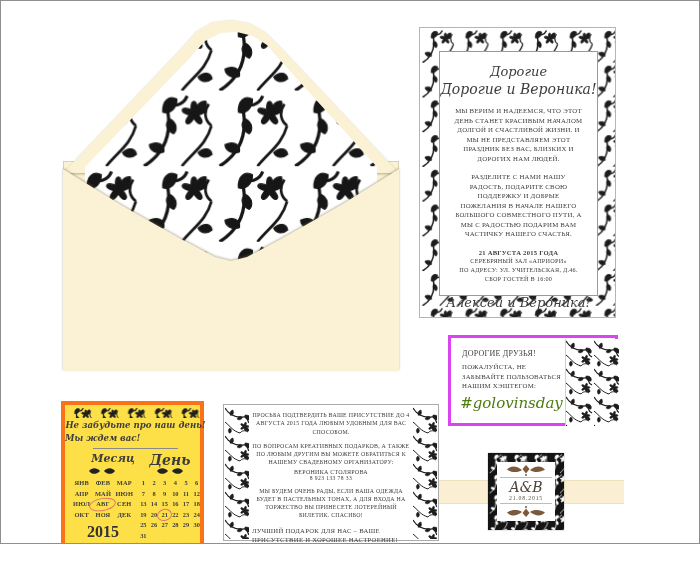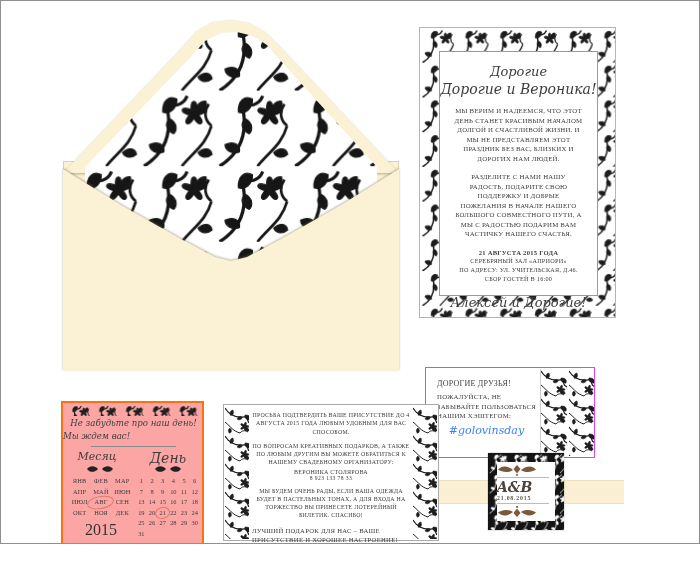--- a/index.html
+++ b/index.html
@@ -26,34 +26,34 @@
   .invite{left:418px;top:26px;width:197px;height:291px;background:#fff;border:1px solid #b5b5b5;box-sizing:border-box;}
   .invite-inner{position:absolute;left:19px;top:23px;width:159px;height:245px;background:#fff;border:1px solid #9a9a9a;box-sizing:border-box;}
   .invite-inner .greet1{margin-top:12px;font-size:13px;}
   .invite-inner .greet2{margin-top:2px;font-size:14px;}
   .invite-inner p{margin:9px 14px 0 14px;font-size:6.8px;line-height:1.4;}
   .invite-inner .details{margin-top:9px;font-size:6.2px;line-height:1.45;}
   .invite-inner .details .d1{font-weight:bold;font-size:6.6px;}
   .invite-inner .sig{margin-top:11px;font-size:13px;}
 
   
-  .hashtag{left:424px;top:334px;width:170px;height:91px;background:#fff;border:1px solid #d946ef;box-sizing:border-box;margin-top:32px;}
+  .hashtag{left:447px;top:334px;width:170px;height:91px;background:#fff;border:3px solid #d946ef;box-sizing:border-box;}
   .hash-l1{position:absolute;left:11px;top:11px;font-size:8px;}
   .hash-l2{position:absolute;left:11px;top:24px;width:100px;font-size:6.8px;line-height:1.4;}
-  .hash-tag{position:absolute;left:8px;top:56px;width:105px;text-align:center;font-size:11px;color:#3b82f6;}
+  .hash-tag{position:absolute;left:8px;top:56px;width:105px;text-align:center;font-size:15px;color:#4d7c0f;}
   .hash-pattern{position:absolute;left:114px;top:1px;width:53px;height:87px;background:#fff;border-left:1px solid #cfcfcf;}
 
   
-  .cal{left:60px;top:400px;width:143px;height:163px;background:#fca5a5;border:2px solid #f97316;box-sizing:border-box;}
+  .cal{left:60px;top:400px;width:143px;height:163px;background:#fde047;border:4px solid #f97316;box-sizing:border-box;font-weight:bold;}
   .cal-strip-top{position:absolute;left:1px;top:1px;width:139px;height:12px;overflow:hidden;}
   .cal-strip-bot{position:absolute;left:1px;bottom:1px;width:139px;height:18px;overflow:hidden;}
   .cal-t1{position:absolute;left:0;top:15px;width:141px;text-align:center;font-size:8.6px;}
   .cal-t2{position:absolute;left:0;top:28px;width:141px;text-align:left;font-size:8.6px;}
   .cal-div{position:absolute;left:28px;top:43px;width:85px;border-top:1px solid #8a8a8a;}
-  .cal-mlabel{position:absolute;left:2px;top:47px;width:64px;text-align:center;font-size:11px;}
+  .cal-mlabel{position:absolute;left:16px;top:47px;width:64px;text-align:center;font-size:11px;}
   .cal-dlabel{position:absolute;left:74px;top:47px;width:62px;text-align:center;font-size:14px;}
   .cal-orn-m{position:absolute;left:24px;top:62px;}
   .cal-orn-d{position:absolute;left:92px;top:62px;}
   .months{position:absolute;left:6px;top:74px;width:64px;display:grid;grid-template-columns:repeat(3,1fr);row-gap:2.5px;}
   .days{position:absolute;left:73px;top:74px;width:64px;display:grid;grid-template-columns:repeat(6,1fr);row-gap:2.5px;}
   .months span,.days span{position:relative;font-size:6.4px;text-align:center;line-height:8px;
     font-family:"Liberation Serif",serif;color:#3d3d3d;}
   .months span{letter-spacing:.2px;}
   .months span.hl::after{content:"";position:absolute;left:-3px;right:-3px;top:-2.5px;bottom:-2.5px;
     border:1.4px solid #E4756A;border-radius:50%;transform:rotate(-10deg);}
@@ -68,21 +68,21 @@
   .rsvp-mid{position:absolute;left:28px;right:28px;top:6px;bottom:4px;display:flex;flex-direction:column;align-items:center;}
   .rsvp-mid .blk{font-size:5.9px;line-height:1.4;text-align:center;}
   .rsvp-mid .who{font-size:6px;margin-top:2px;}
   .rsvp-mid .tel{font-size:5.6px;letter-spacing:.4px;}
   .rsvp-mid .last{font-size:6.7px;line-height:1.45;}
   .orn-gap{margin:3px 0;}
 
   
   .band{left:432px;top:479px;width:191px;height:24px;background:#FAEFD2;border-top:1px solid #F0E2BE;border-bottom:1px solid #F0E2BE;box-sizing:border-box;z-index:1;}
   .mono{left:487px;top:452px;width:76px;height:77px;background:#141414;z-index:3;box-shadow:0 0 1px rgba(0,0,0,.5);}
-  .mono-inner{position:absolute;left:9px;top:9px;width:58px;height:59px;background:#fff;display:flex;flex-direction:column;align-items:flex-start;font-weight:bold;}
+  .mono-inner{position:absolute;left:9px;top:9px;width:58px;height:59px;background:#fff;display:flex;flex-direction:column;align-items:center;}
   .mono-line{width:52px;border-top:1px solid #c2bcae;}
   .mono-ini{font-size:14px;color:#4a443c;line-height:16px;margin-top:1px;}
   .mono-date{font-size:5.8px;letter-spacing:.8px;color:#5a5throw:0;color:#5a554d;margin-bottom:2px;}
   .flourish{display:block;margin:2px 0 1px 0;}
 </style>
 </head>
 <body>
 
 <svg width="0" height="0" style="position:absolute" aria-hidden="true">
   <defs>
@@ -154,21 +154,21 @@
       <div class="script greet1">Дорогие</div>
       <div class="script greet2">Дорогие и Вероника!</div>
       <p class="caps">МЫ ВЕРИМ И НАДЕЕМСЯ, ЧТО ЭТОТ ДЕНЬ СТАНЕТ КРАСИВЫМ НАЧАЛОМ ДОЛГОЙ И СЧАСТЛИВОЙ ЖИЗНИ. И МЫ НЕ ПРЕДСТАВЛЯЕМ ЭТОТ ПРАЗДНИК БЕЗ ВАС, БЛИЗКИХ И ДОРОГИХ НАМ ЛЮДЕЙ.</p>
       <p class="caps">РАЗДЕЛИТЕ С НАМИ НАШУ РАДОСТЬ, ПОДАРИТЕ СВОЮ ПОДДЕРЖКУ И ДОБРЫЕ ПОЖЕЛАНИЯ В НАЧАЛЕ НАШЕГО БОЛЬШОГО СОВМЕСТНОГО ПУТИ, А МЫ С РАДОСТЬЮ ПОДАРИМ ВАМ ЧАСТИЧКУ НАШЕГО СЧАСТЬЯ.</p>
       <div class="caps details">
         <div class="d1">21 АВГУСТА 2015 ГОДА</div>
         <div>СЕРЕБРЯНЫЙ ЗАЛ «АПРИОРИ»</div>
         <div>ПО АДРЕСУ: УЛ. УЧИТЕЛЬСКАЯ, Д.46.</div>
         <div>СБОР ГОСТЕЙ В 16:00</div>
       </div>
-      <div class="script sig">Алексей и Дорогие!</div>
+      <div class="script sig">Алексей и Вероника!</div>
     </div>
   </div>
 
   <div class="abs hashtag">
     <div class="caps hash-l1">ДОРОГИЕ ДРУЗЬЯ!</div>
     <div class="caps hash-l2">ПОЖАЛУЙСТА, НЕ ЗАБЫВАЙТЕ ПОЛЬЗОВАТЬСЯ НАШИМ ХЭШТЕГОМ:</div>
     <div class="script hash-tag">#golovinsday</div>
     <div class="hash-pattern">
       <svg class="patfill">
           <rect width="100%" height="100%" fill="url(#patSV)"></rect>

